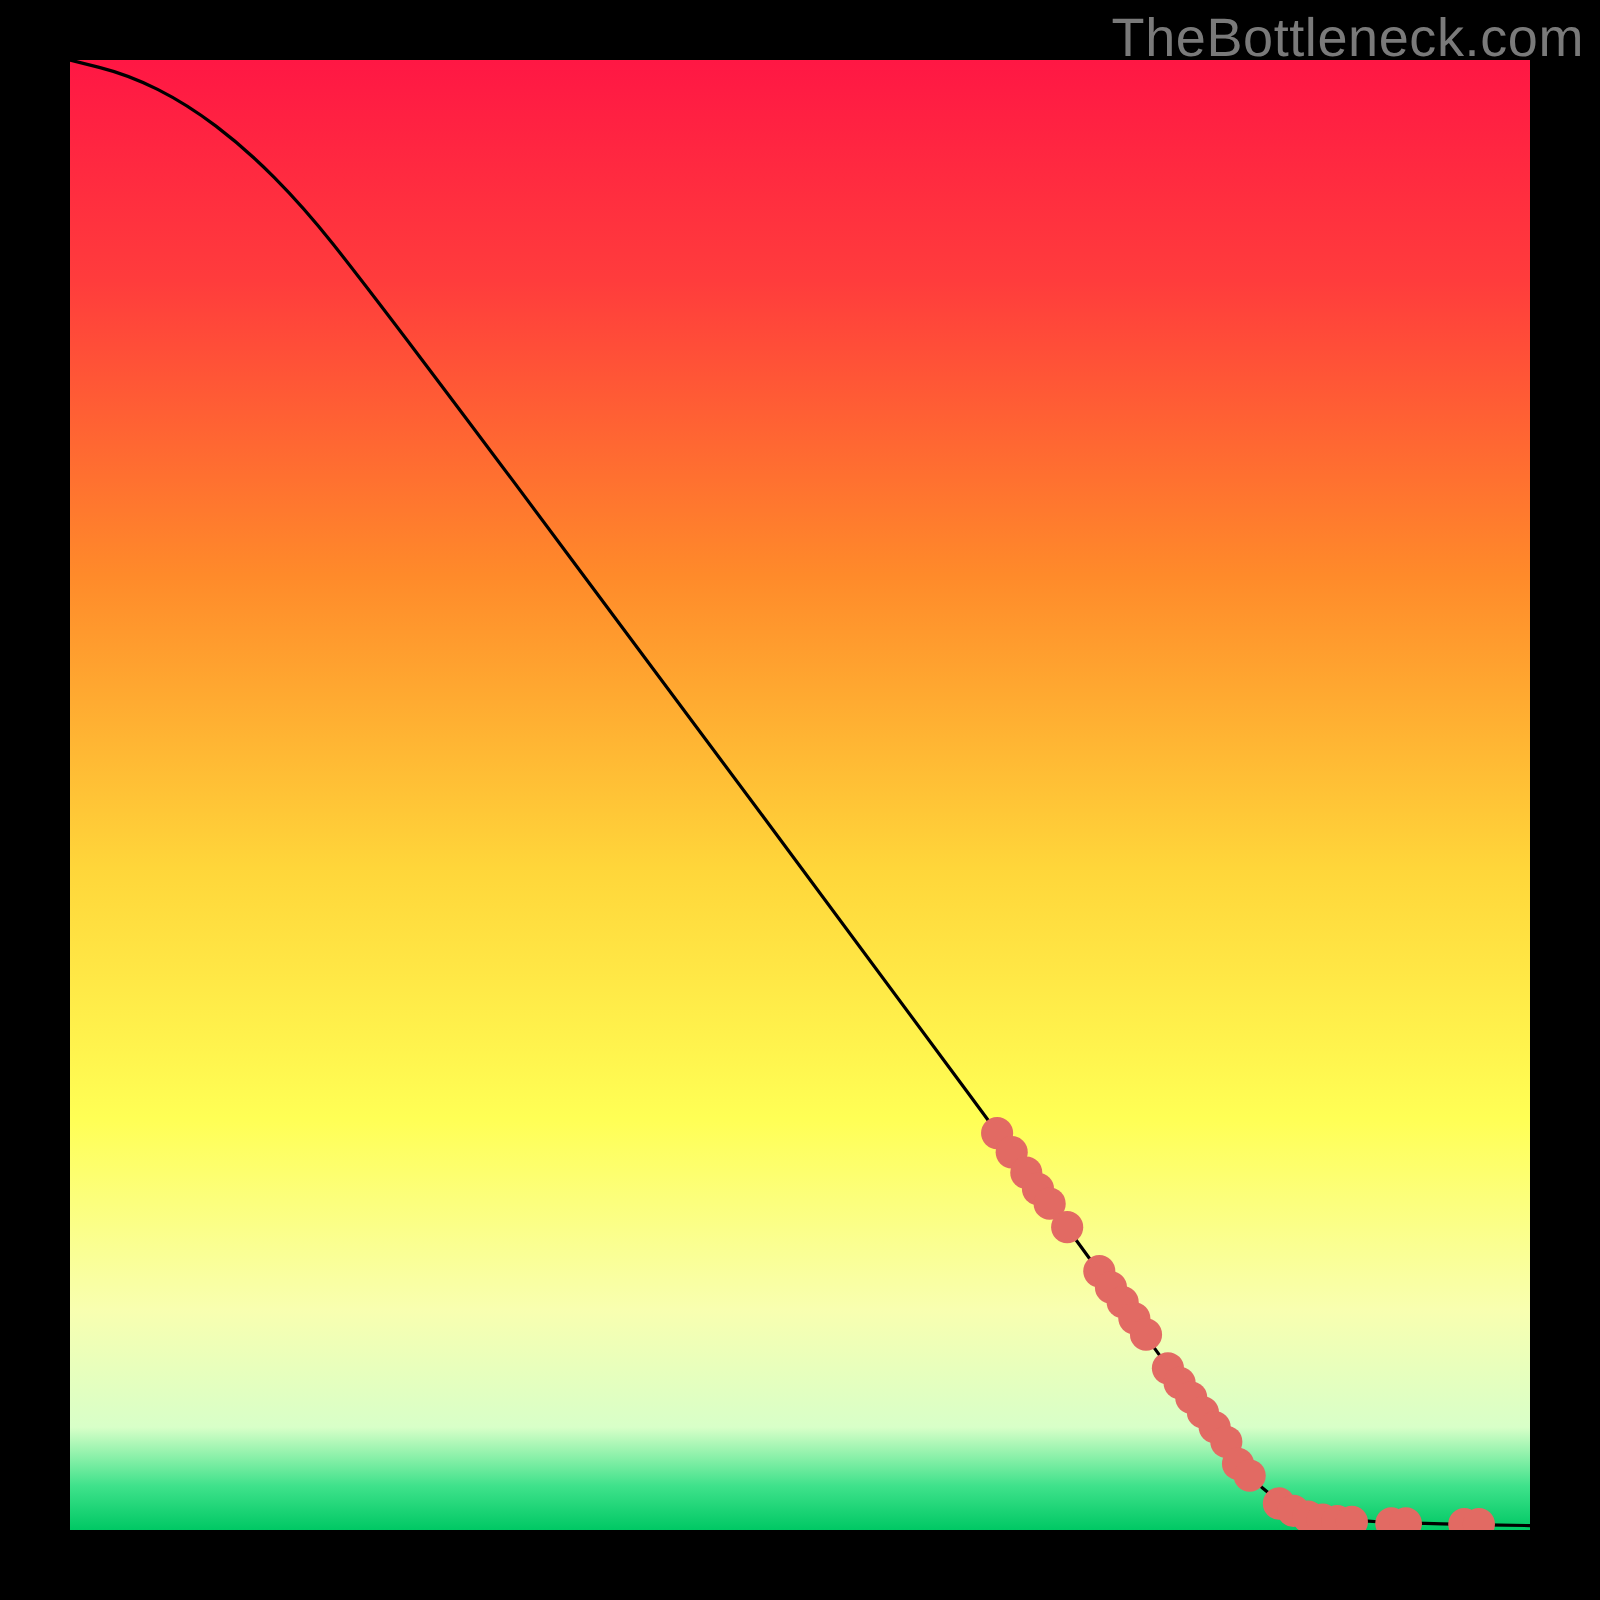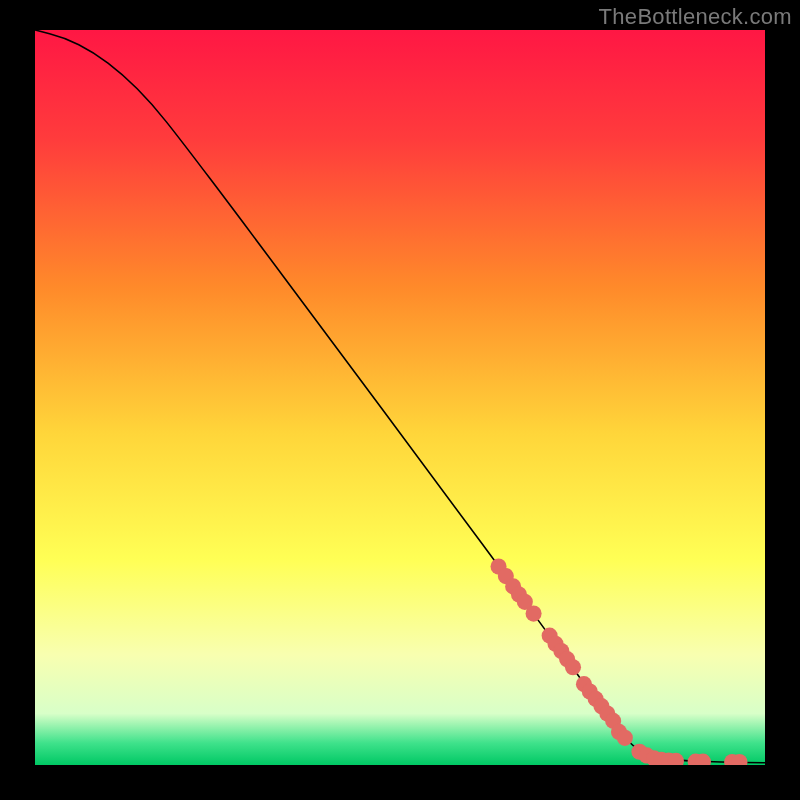--- a/index.html
+++ b/index.html
@@ -15,21 +15,21 @@
     position: relative;
     width: 800px;
     height: 800px;
     background: #000;
   }
   .attribution {
     position: absolute;
     top: 4px;
     right: 8px;
     color: #7a7a7a;
-    font-size: 22px;
+    font-size: 27px;
     font-weight: 500;
     letter-spacing: 0.3px;
     z-index: 3;
   }
   .plot {
     position: absolute;
     left: 35px;
     top: 30px;
     width: 730px;
     height: 735px;

